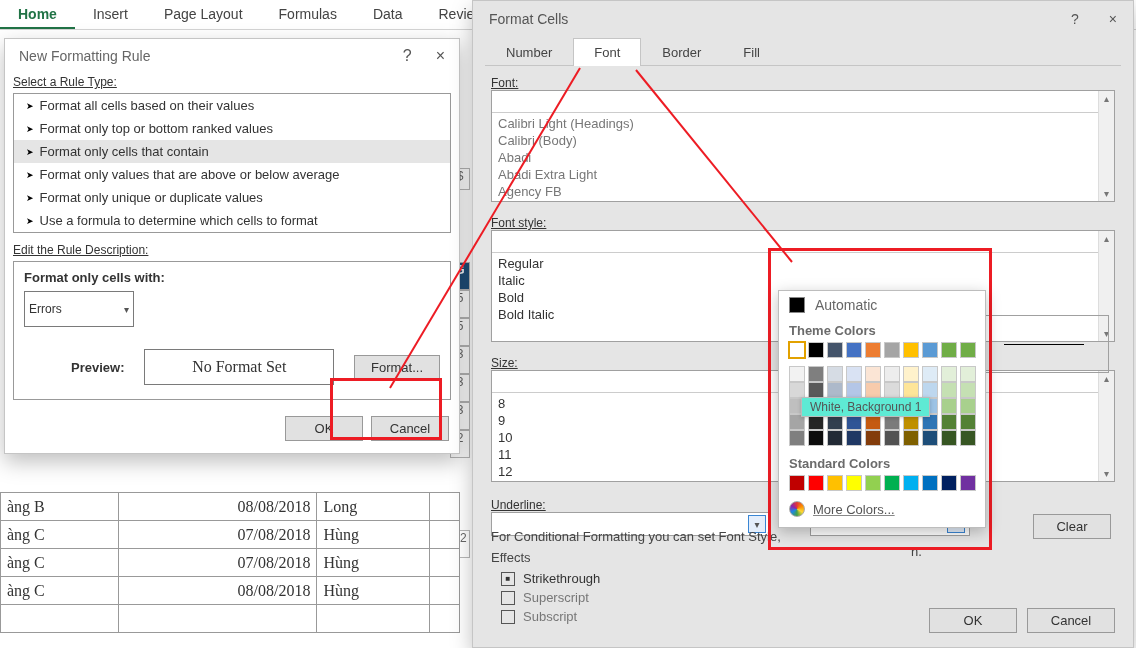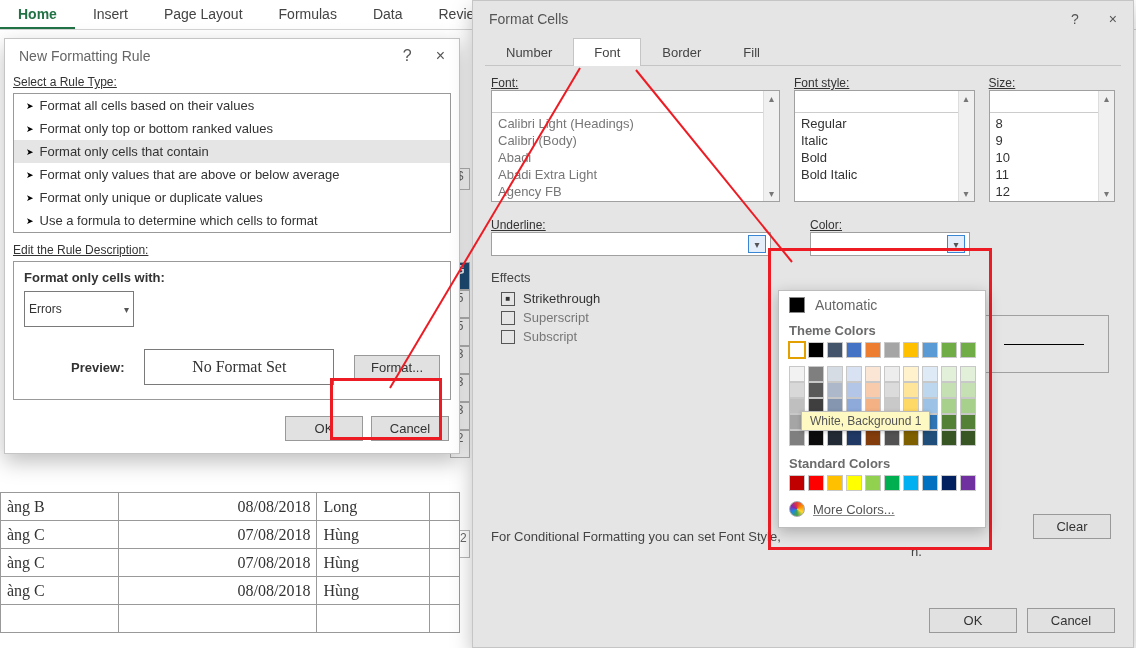--- a/index.html
+++ b/index.html
@@ -151,21 +151,21 @@
     position:relative; top:1px;
   }
   .tabs2 .t2.active {
     border-color:#c5c5c5;
     background:#fff;
   }
   .font-panel {
     padding:10px 18px;
     position:relative;
   }
-  .col3 { display:flex; gap:14px; }
+  .col3 { display:flex; gap:14px;flex-direction:column; }
   .col3 .col { flex:1; }
   .underline-label { text-decoration: underline; text-decoration-color:#333;}
   .listbox {
     border:1px solid #a0a0a0; background:#fff;
     height:112px; overflow:hidden;
     position:relative;
     font-size:13px;
   }
   .listbox .inp-top {
     border:none; border-bottom:1px solid #ccc; width:100%;
@@ -245,22 +245,22 @@
   .swatch-grid {
     display:grid; grid-template-columns:repeat(10,16px);
     gap:3px; padding:2px 10px 6px 10px;
   }
   .swatch-grid .sw {
     width:16px; height:16px; border:1px solid #c8c8c8;
   }
   .swatch-grid .sw.sel { outline:2px solid #e2a100; outline-offset:-1px; border-color:#e2a100;}
   .tooltip-chip {
     position:absolute;
-    left:22px; top:120px;
-    background:#fef9c3; border:1px solid #bbb;
+    left:22px; top:106px;
+    background:#5eead4; border:1px solid #bbb;
     padding:2px 8px; font-size:12px; color:#555;
     box-shadow:0 1px 4px rgba(0,0,0,0.2);
   }
   .more-row {
     display:flex; align-items:center; gap:8px;
     padding:4px 10px; font-size:13px; color:#555;
   }
   .more-row .wheel {
     width:16px; height:16px; border-radius:50%;
     background: conic-gradient(#e53935,#fb8c00,#fdd835,#43a047,#1e88e5,#8e24aa,#e53935);

